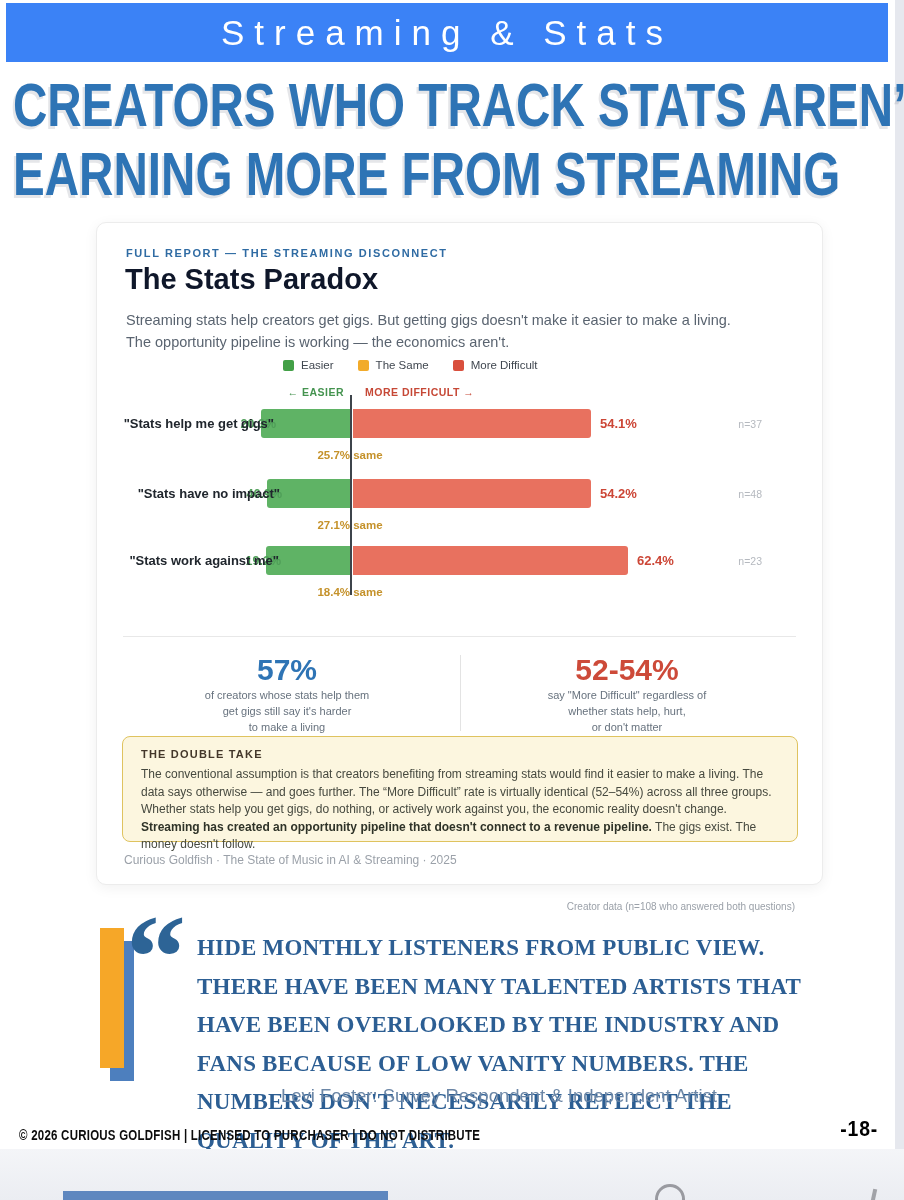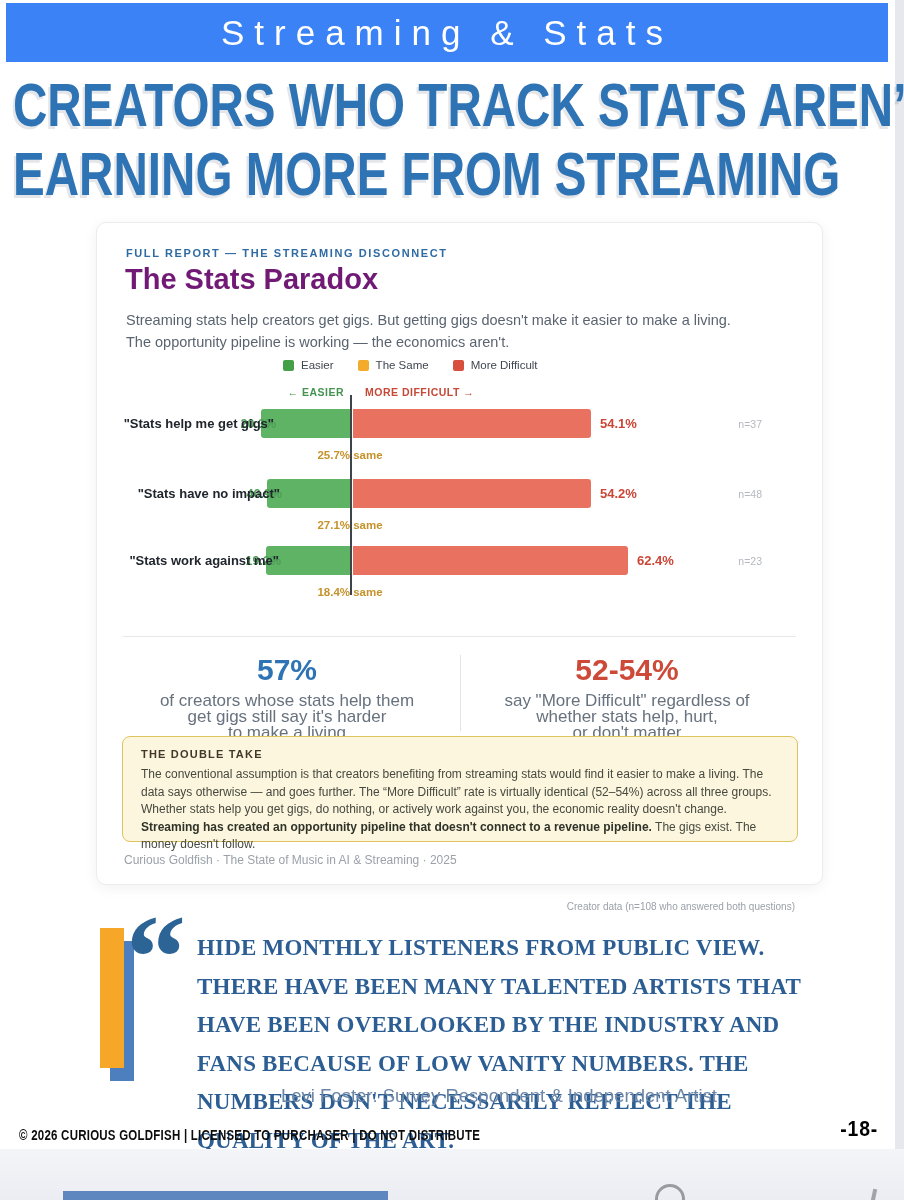--- a/index.html
+++ b/index.html
@@ -15,21 +15,21 @@
   .headline { position:absolute; left:13px; top:71px; color:#2e74b5; }
   .headline div { font-size:61px; font-weight:800; line-height:69px; white-space:nowrap;
       transform:scaleX(0.78); transform-origin:left top; letter-spacing:0px;
       text-shadow:-3px 3px 0 rgba(70,80,100,0.14); }
 
   
   .card { position:absolute; left:96px; top:222px; width:727px; height:663px; background:#fff;
       border:1px solid #ececec; border-radius:10px; box-shadow:0 3px 14px rgba(0,0,0,0.06); }
   .eyebrow { position:absolute; left:29px; top:24px; font-size:11px; font-weight:700;
       letter-spacing:1.6px; color:#2f6ba3; }
-  .card-title { position:absolute; left:28px; top:40px; font-size:29px; font-weight:800; color:#701a75; }
+  .card-title { position:absolute; left:28px; top:40px; font-size:29px; font-weight:800; color:#0f172a; }
   .card-sub { position:absolute; left:29px; top:86px; font-size:14.5px; color:#5a6470;
       line-height:22px; white-space:pre-line; }
 
   .legend { position:absolute; left:186px; top:136px; display:flex; gap:24px; }
   .legend-item { display:flex; align-items:center; gap:7px; font-size:11.5px; color:#404750; }
   .swatch { width:11px; height:11px; border-radius:2px; display:inline-block; }
 
   .axis-easier { position:absolute; left:100px; width:147px; top:163px; text-align:right;
       font-size:10.5px; font-weight:700; letter-spacing:0.5px; color:#44934f; }
   .axis-difficult { position:absolute; left:268px; top:163px;
@@ -47,21 +47,21 @@
   .rpct { position:absolute; top:7px; font-size:13px; font-weight:700; color:#cc4636; z-index:2; }
   .npct { position:absolute; right:62px; top:9px; font-size:10.5px; color:#b5b9bf; }
   .same { position:absolute; left:253px; top:40px; transform:translateX(-50%); font-size:11.5px;
       font-weight:700; color:#c5922b; white-space:nowrap; }
 
   .divider-h { position:absolute; left:26px; right:26px; top:413px; height:1px; background:#e8e8e8; }
   .stat { position:absolute; top:430px; text-align:center; }
   .stat-left { left:60px; width:260px; }
   .stat-right { left:390px; width:280px; }
   .stat-value { font-size:30px; font-weight:800; }
-  .stat-caption { margin-top:6px; font-size:17px; color:#67727e; line-height:16px; white-space:pre-line; }
+  .stat-caption { font-size:11px; color:#67727e; line-height:16px; white-space:pre-line; }
   .divider-v { position:absolute; left:363px; top:432px; width:1px; height:76px; background:#e3e3e3; }
 
   .double-take { position:absolute; left:25px; top:513px; width:676px; height:106px;
       background:#fcf6df; border:1.5px solid #dfc35f; border-radius:8px; padding:11px 18px; }
   .dt-title { font-size:11px; font-weight:800; letter-spacing:1.2px; color:#43372a; margin-bottom:6px; }
   .dt-body { font-size:12px; line-height:17.5px; color:#46493f; }
   .dt-body b { color:#2f3328; }
 
   .card-foot-left { position:absolute; left:27px; top:630px; font-size:12px; color:#9ba1a9; }
   .card-foot-right { position:absolute; right:27px; top:630px; font-size:10px; color:#9ba1a9;margin-top:48px; }

